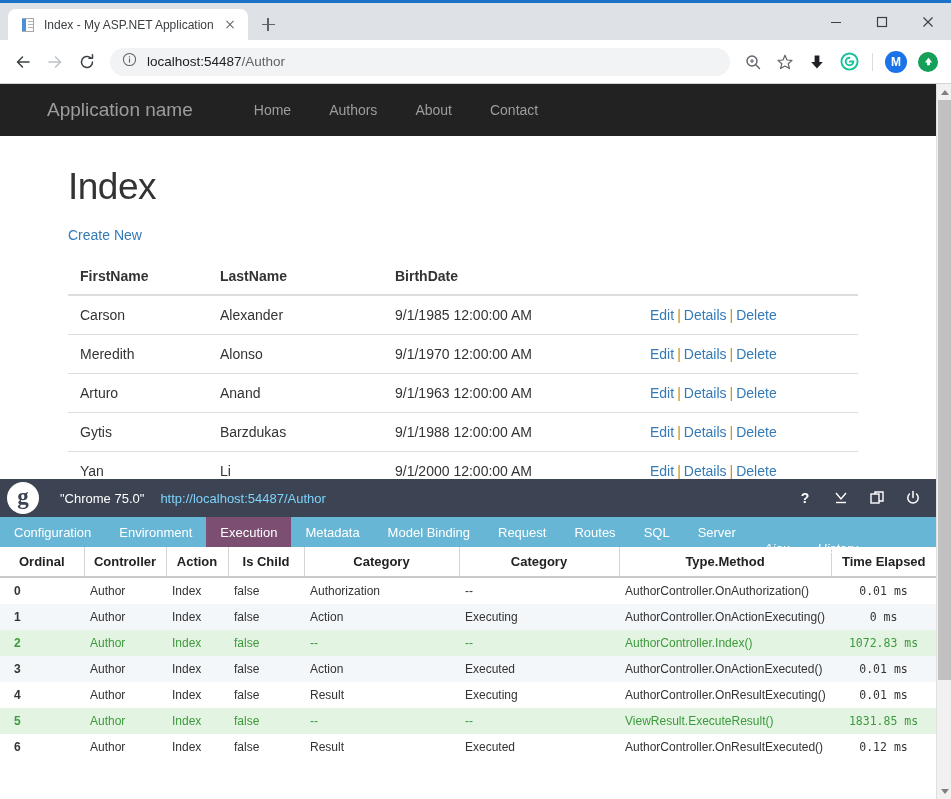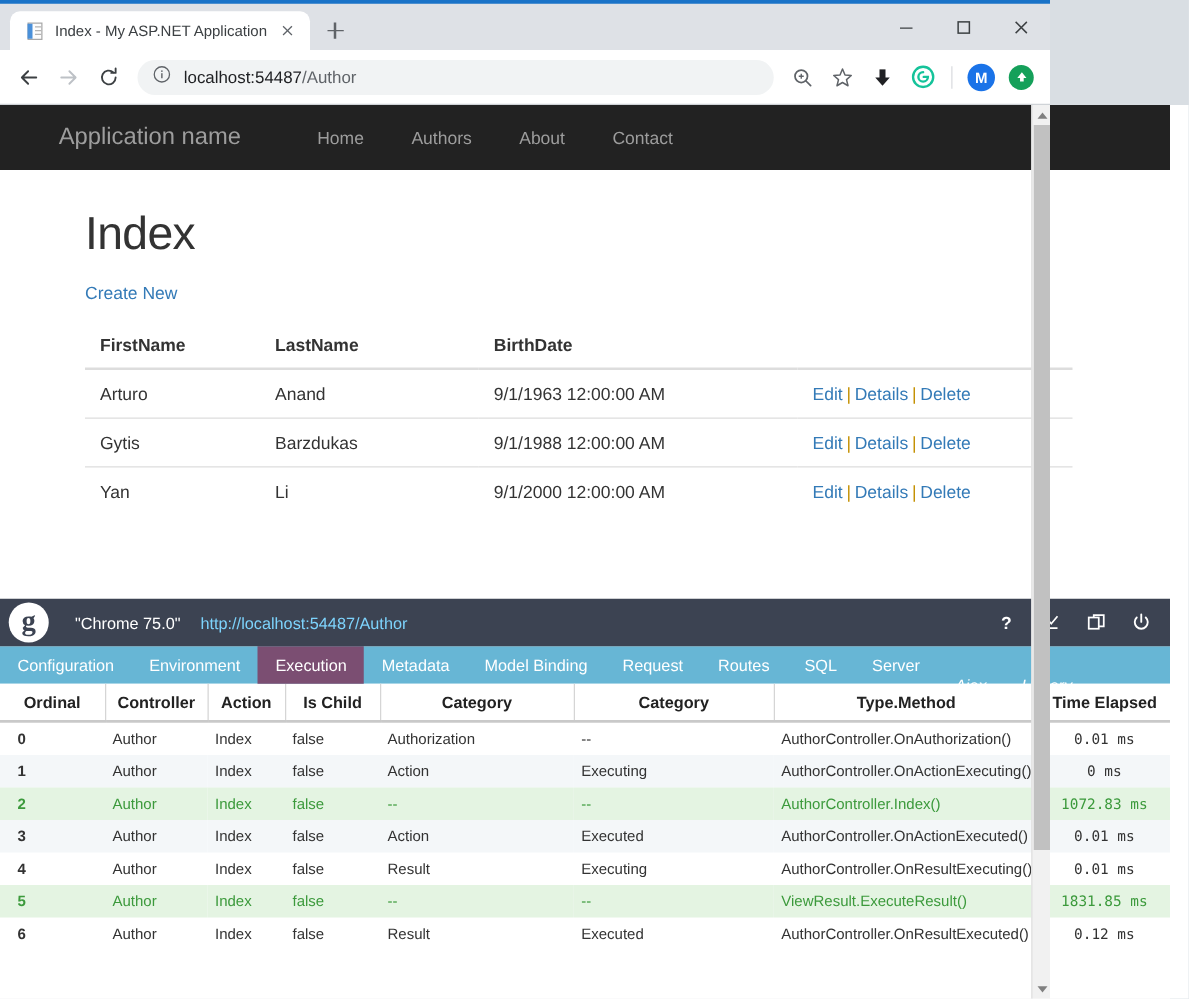--- a/index.html
+++ b/index.html
@@ -4,21 +4,21 @@
 <style>
   * { box-sizing: border-box; margin: 0; padding: 0; }
   html, body {
     width: 951px; height: 799px;
     font-family: "Liberation Sans", sans-serif;
     background: #d9dee3;
     overflow: hidden;
   }
 
   
-  .window { width: 840px; height: 799px; position: relative; background: #dfe3e8; }
+  .window { width: 951px; height: 799px; position: relative; background: #dfe3e8; }
 
   .titlebar {
     height: 40px; background: #dee1e6; position: relative;
     display: flex; align-items: flex-end;
     border-top: 3px solid #1a73c8;
   }
   .tabstrip { display: flex; align-items: flex-end; padding-left: 8px; height: 100%; }
   .tab {
     display: flex; align-items: center; gap: 8px;
     background: #ffffff; height: 31px;
@@ -321,20 +321,36 @@
         <table class="grid">
           <thead>
             <tr>
               <th class="col-a">FirstName</th>
               <th class="col-b">LastName</th>
               <th class="col-c">BirthDate</th>
               <th></th>
             </tr>
           </thead>
           <tbody>
+            <tr>
+              <td>Carson</td>
+              <td>Alexander</td>
+              <td>9/1/1985 12:00:00 AM</td>
+              <td class="actions">
+                <a class="lnk">Edit</a><span class="sep">|</span><a class="lnk">Details</a><span class="sep">|</span><a class="lnk">Delete</a>
+              </td>
+            </tr>
+            <tr>
+              <td>Meredith</td>
+              <td>Alonso</td>
+              <td>9/1/1970 12:00:00 AM</td>
+              <td class="actions">
+                <a class="lnk">Edit</a><span class="sep">|</span><a class="lnk">Details</a><span class="sep">|</span><a class="lnk">Delete</a>
+              </td>
+            </tr>
             <tr>
               <td>Arturo</td>
               <td>Anand</td>
               <td>9/1/1963 12:00:00 AM</td>
               <td class="actions">
                 <a class="lnk">Edit</a><span class="sep">|</span><a class="lnk">Details</a><span class="sep">|</span><a class="lnk">Delete</a>
               </td>
             </tr>
             <tr>
               <td>Gytis</td>

